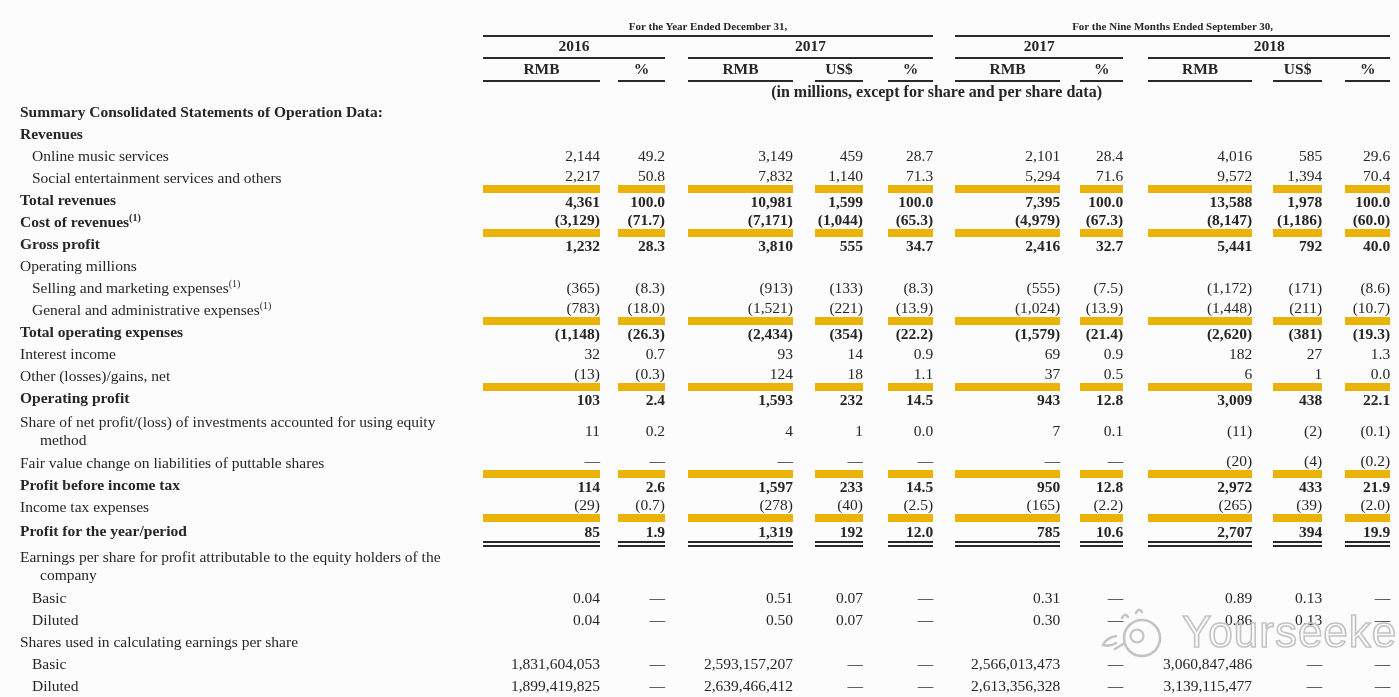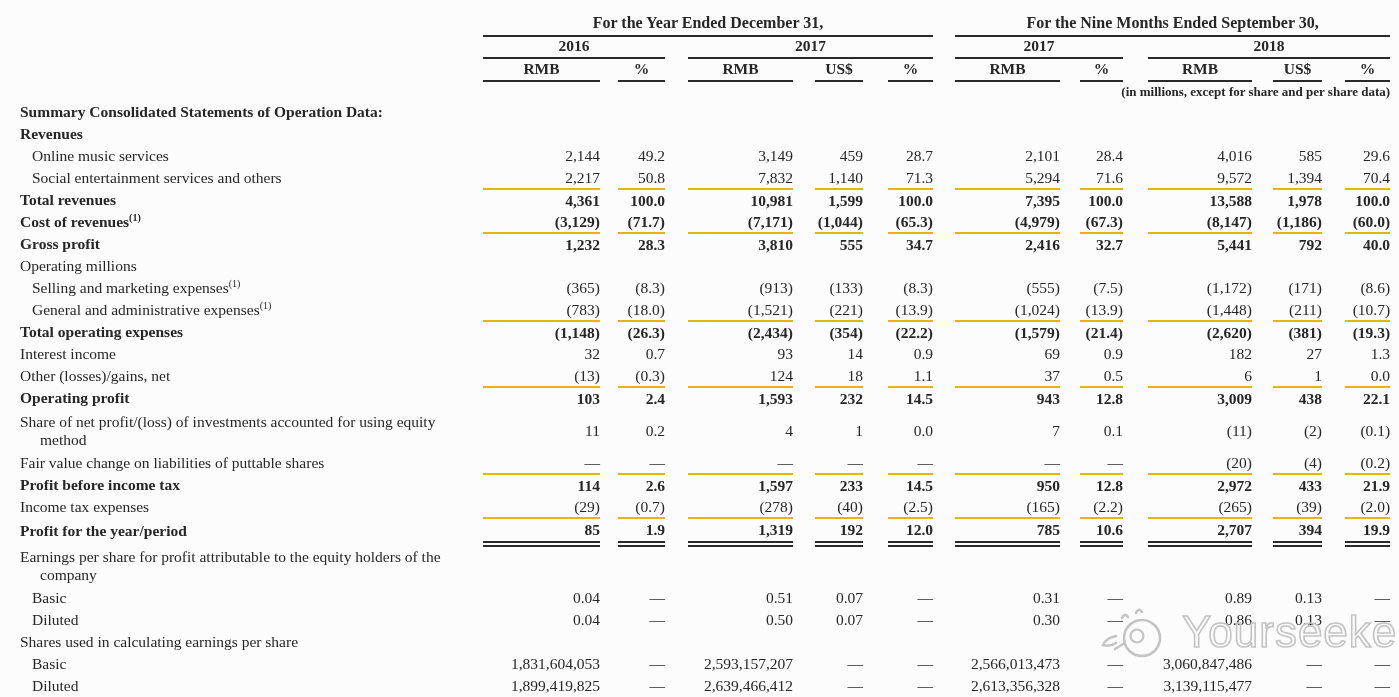--- a/index.html
+++ b/index.html
@@ -18,32 +18,32 @@
     vertical-align:middle;
     white-space:nowrap;
     overflow:visible;
     font-weight:normal;
   }
   .label { text-align:left; padding-left:20px; }
   .v { text-align:right; }
   .sp {}
   thead th { font-weight:bold; text-align:center; vertical-align:bottom; }
   tr.h1 { height:36px; }
-  tr.h1 th.grp { border-bottom:2px solid #2a2a2a; font-size:16px; padding-bottom:3px; }
+  tr.h1 th.grp { border-bottom:2px solid #2a2a2a; font-size:11px; padding-bottom:3px; }
   tr.h2 { height:22px; }
   tr.h2 th.yr { border-bottom:2px solid #2a2a2a; padding-bottom:2px; }
   tr.h3 { height:23px; }
   tr.h3 th.ch { border-bottom:2px solid #2a2a2a; padding-bottom:2px; }
   tr.h4 { height:20px; }
-  tr.h4 td.note { text-align:right; font-weight:bold; font-size:13px; }
+  tr.h4 td.note { text-align:center; font-weight:bold; font-size:16px; }
   tbody tr { height:22px; }
   tbody tr.tall { height:43px; }
   tbody tr.u-double { height:26px; }
   tbody tr.bold td { font-weight:bold; }
-  tbody tr.u-single td.v { border-bottom:2px solid #eab308; }
+  tbody tr.u-single td.v { border-bottom:8px solid #eab308; }
   tbody tr.u-double td.v { border-bottom:6px double #2a2a2a; }
   .ind1 { padding-left:32px; }
   .label .cont { padding-left:20px; }
   sup { font-size:10px; line-height:0; }
   .watermark {
     position:absolute; left:1100px; top:596px; height:72px;
     display:flex; align-items:center; gap:4px;
     pointer-events:none;
   }
   .wm-text {

